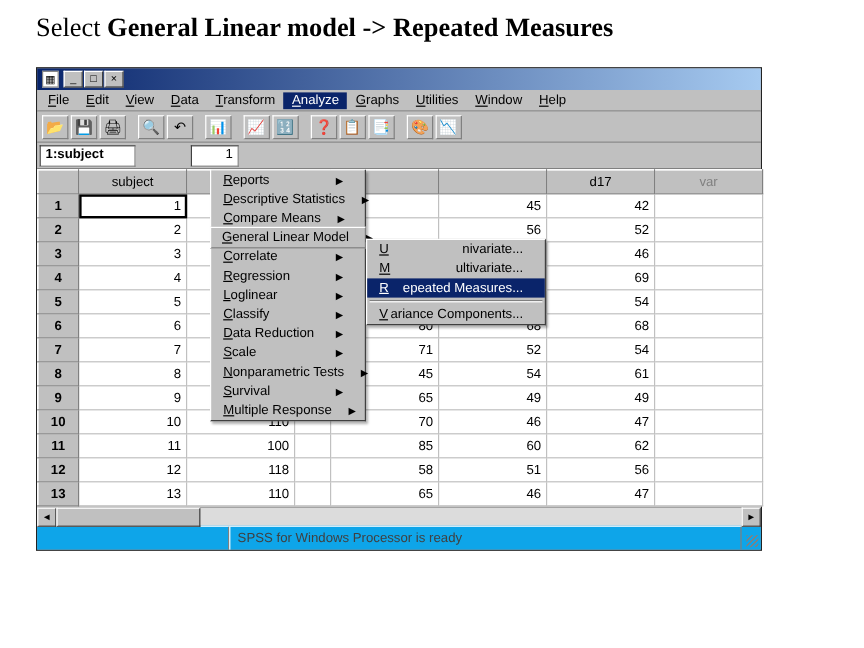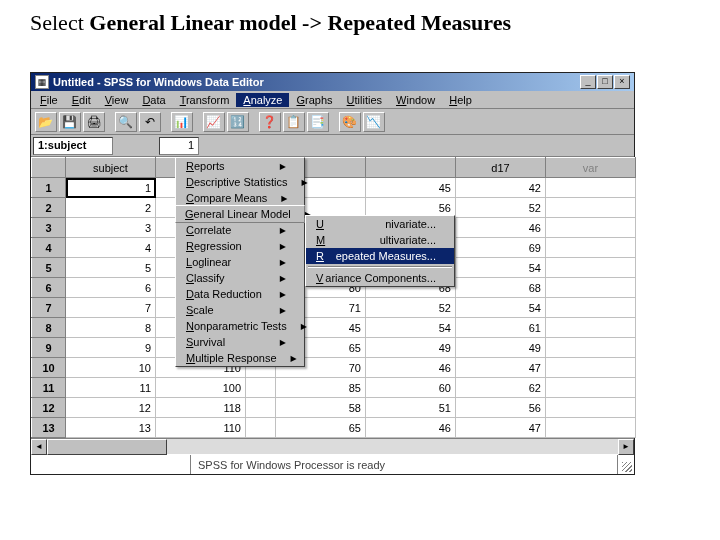--- a/index.html
+++ b/index.html
@@ -1,17 +1,17 @@
 <!DOCTYPE html>
 <html><head>
 <meta charset="utf-8">
 <style>
   * { box-sizing: border-box; margin: 0; padding: 0; }
   body { font-family: "Times New Roman", serif; background: #fff; width: 720px; height: 540px; padding: 10px 30px; }
-  .slide-title { font-size: 22px; margin-bottom: 36px; font-family: "Times New Roman", serif; }
+  .slide-title { font-size: 22px; margin-bottom: 20px; font-family: "Times New Roman", serif; }
   .slide-title .bold { font-weight: bold; }
   .app-window { font-family: "MS Sans Serif", Arial, sans-serif; font-size: 11px; border: 1px solid #222; background: #c0c0c0; width: 605px; margin-left: 0; }
   .titlebar { background: linear-gradient(to right, #08246b, #a6caf0); color: #fff; padding: 2px 4px; display: flex; align-items: center; height: 18px; }
   .titlebar .sys-icon { width: 14px; height: 14px; background: #fff; border: 1px solid #888; margin-right: 4px; display:flex; align-items:center; justify-content:center; font-size:9px; color:#000; }
   .titlebar .title-text { flex: 1; font-weight: bold; font-size: 11px; }
   .titlebar .win-btns { display: flex; gap: 1px; }
   .titlebar .win-btn { width: 16px; height: 14px; background: #c0c0c0; border: 1px solid #fff; border-right-color:#404040; border-bottom-color:#404040; font-size: 9px; line-height: 11px; text-align: center; color:#000; font-family: Arial; }
   .menubar { display: flex; background: #c0c0c0; padding: 1px 2px; height: 18px; align-items:center; border-bottom:1px solid #808080;}
   .menubar .menu-item { padding: 1px 7px; font-size: 11px; cursor: default; }
   .menubar .menu-item.active { background: #0a246a; color: #fff; }
@@ -33,42 +33,41 @@
   table.grid th.varh.empty { color:#808080; }
   .menu-popup { position: absolute; background:#c0c0c0; border:1px solid #404040; border-top-color:#fff; border-left-color:#fff; box-shadow: 2px 2px 2px rgba(0,0,0,0.3); z-index:10; }
   .menu-popup .mi { padding: 2px 18px 2px 10px; font-size:11px; display:flex; justify-content:space-between; align-items:center; cursor:default; white-space:nowrap; }
   .menu-popup .mi .arrow { margin-left:14px; font-size:8px; }
   .menu-popup .mi.hl { background:#c0c0c0; border:1px solid #fff; border-right-color:#808080; border-bottom-color:#808080; margin:-1px; padding:2px 17px 2px 9px; }
   .menu-popup .mi.sel { background:#0a246a; color:#fff; }
   .menu-popup .sep-line { height:1px; margin:2px 2px; border-top:1px solid #808080; border-bottom:1px solid #fff; }
   .menu-popup .mi .ul { text-decoration: underline; }
   #analyze-menu { top: 0px; left: 144px; width: 130px; }
   #glm-sub { top: 58px; left: 274px; width: 150px; }
-  .statusbar { display:flex; background:#ffffff; border-top:1px solid #fff; height:20px; align-items:center; font-size:11px;justify-content:center; }
+  .statusbar { display:flex; background:#0ea5e9; border-top:1px solid #fff; height:20px; align-items:center; font-size:11px;justify-content:center; }
   .statusbar .sb-gap { width:160px; border-right:1px solid #808080; height:100%; }
   .statusbar .sb-text { padding:0 6px; flex:1; border-left:1px solid #fff; border-right:1px solid #808080; height:100%; display:flex; align-items:center; color:#404040; }
   .statusbar .sb-grip { width:16px; height:100%; display:flex; align-items:flex-end; justify-content:flex-end; padding:2px; }
   .statusbar .sb-grip .g { width:10px; height:10px; background: repeating-linear-gradient(135deg, #808080 0 1px, transparent 1px 3px); }
   .scroll-track-h { height:16px; background:#dcdcdc; border-top:1px solid #808080; display:flex; }
   .scroll-track-h .sbtn { width:16px; height:16px; background:#c0c0c0; border:1px solid #fff; border-right-color:#404040; border-bottom-color:#404040; text-align:center; font-size:8px; line-height:14px; }
   .scroll-track-h .thumb { width:120px; height:16px; background:#c0c0c0; border:1px solid #fff; border-right-color:#404040; border-bottom-color:#404040; }
   .scroll-track-h .track { flex:1; }
 </style>
 </head>
 <body>
 
 <div class="slide-title">
   <span>Select </span><span class="bold">General Linear model -&gt; Repeated Measures</span>
 </div>
 
 <div class="app-window">
 
   <div class="titlebar">
     <div class="sys-icon">▦</div>
-    <div class="title-text">Untitled - SPSS for Windows Data Editor</div>
     <div class="win-btns">
       <div class="win-btn">_</div>
       <div class="win-btn">□</div>
       <div class="win-btn">×</div>
     </div>
   </div>
 
   <div class="menubar" id="menubar">
       <div class="menu-item"><span class="ul">F</span>ile</div>
       <div class="menu-item"><span class="ul">E</span>dit</div>

